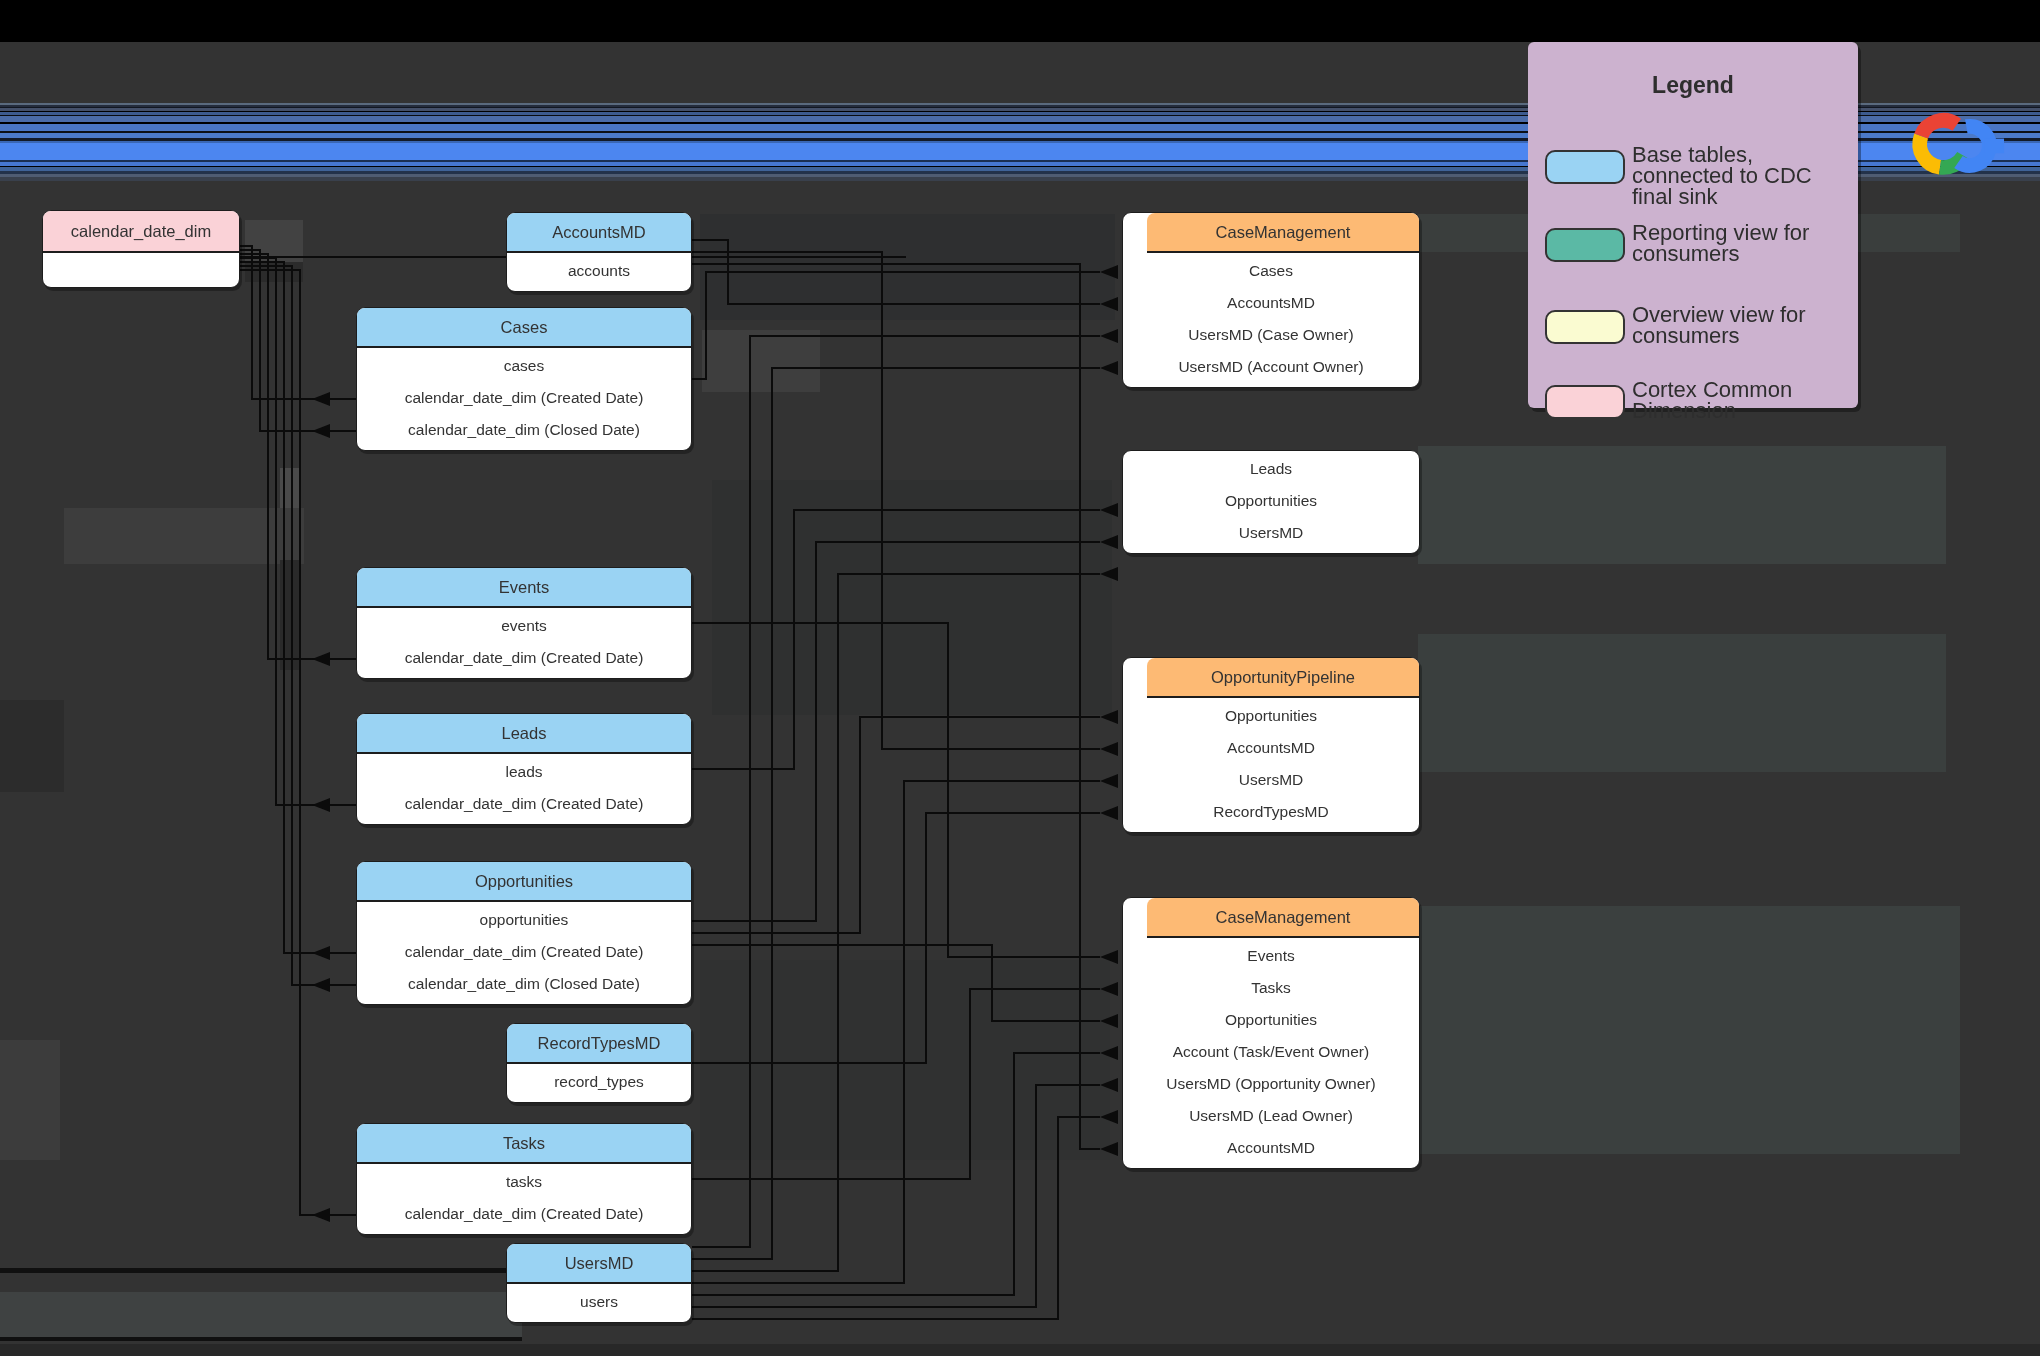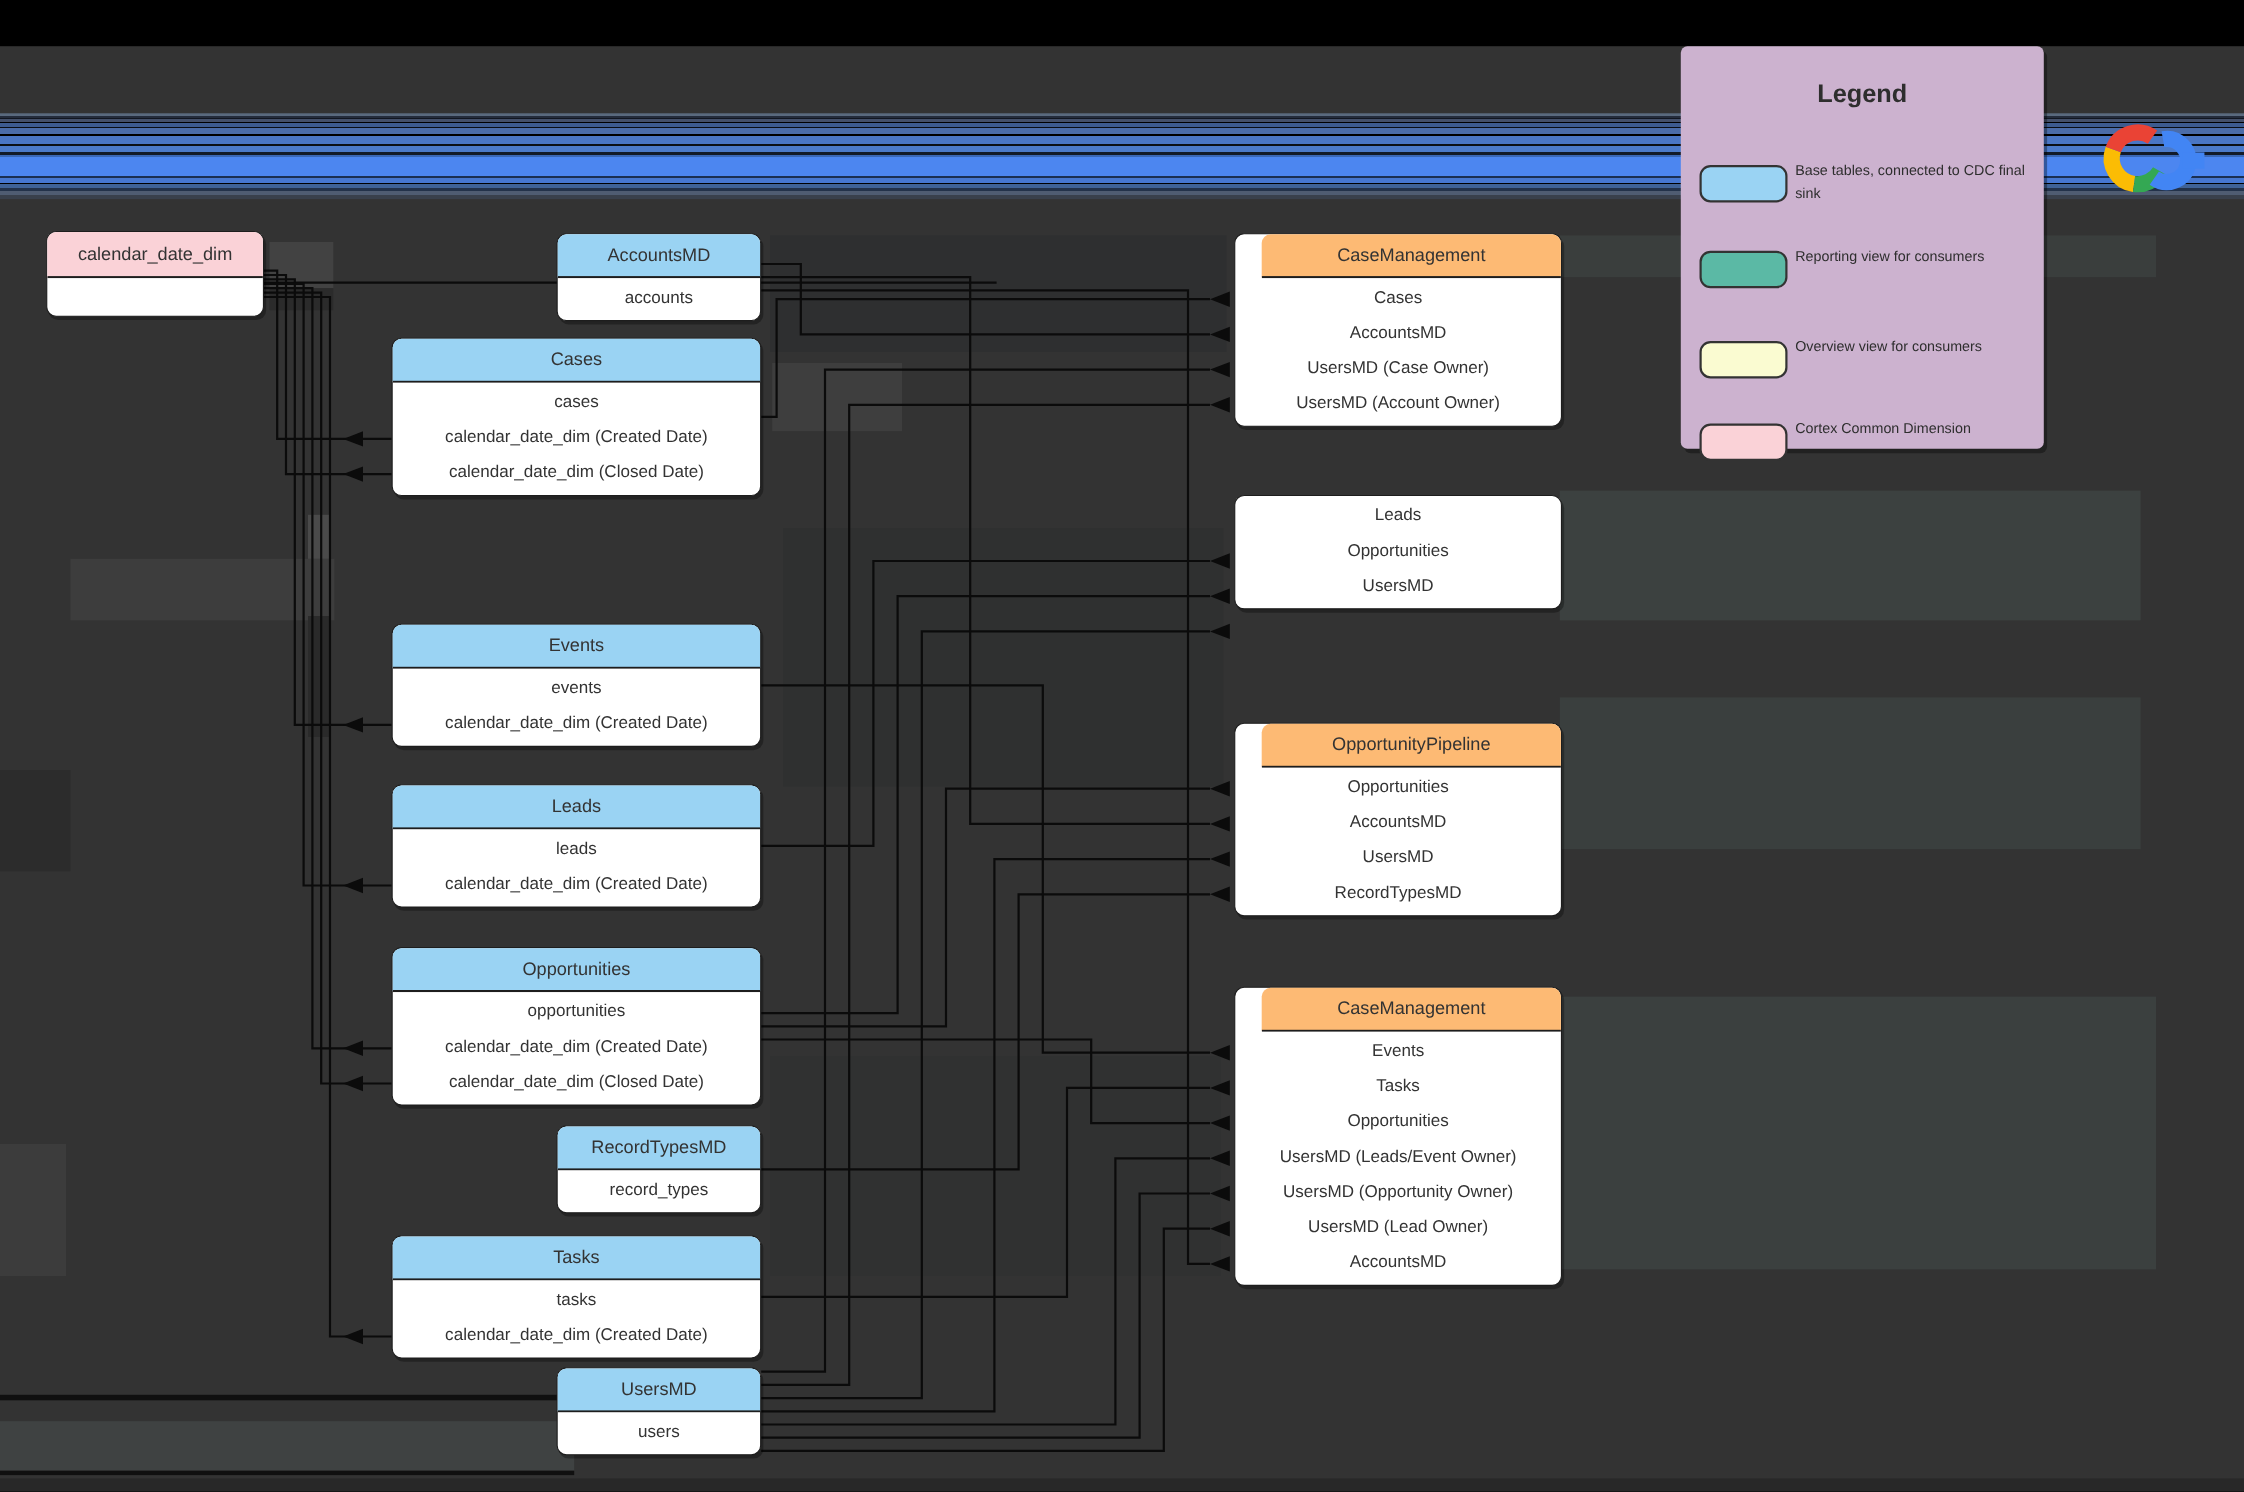--- a/index.html
+++ b/index.html
@@ -38,21 +38,21 @@
   .bd .row.empty{height:28px;}
   .legend{
     position:absolute;left:1528px;top:42px;width:330px;height:366px;z-index:4;
     background:#ccb2cf;border-radius:6px;box-shadow:3px 4px 0 rgba(0,0,0,.35);
   }
   .legend-title{position:absolute;left:0;top:30px;width:100%;text-align:center;font-size:23px;font-weight:bold;color:#2e2e2e;}
   .legend-item{position:absolute;left:0;width:100%;}
   .legend-swatch{
     position:absolute;left:17px;top:0;width:80px;height:34px;border:2px solid #333;border-radius:10px;box-sizing:border-box;
   }
-  .legend-label{position:absolute;left:104px;top:-6px;width:212px;font-size:13px;line-height:21px;color:#2e2e2e;}
+  .legend-label{position:absolute;left:104px;top:-6px;width:212px;font-size:22px;line-height:21px;color:#2e2e2e;}
   .gcp-logo{position:absolute;left:1908px;top:100px;width:98px;height:84px;z-index:4;}
 </style>
 </head>
 <body>
 
 <div id="canvas">
 
   <div class="band-top"></div>
   <div class="blue-band"></div>
   <div class="glitch" style="left:245px;top:220px;width:58px;height:42px;background:#424242"></div>
@@ -227,21 +227,21 @@
       <div class="row">RecordTypesMD</div>
     </div>
   </div>
 
   <div class="tbox" style="left:1122px;top:897px;width:296px">
     <div class="hd teal">CaseManagement</div>
     <div class="bd">
       <div class="row">Events</div>
       <div class="row">Tasks</div>
       <div class="row">Opportunities</div>
-      <div class="row">UsersMD (Leads/Event Owner)</div>
+      <div class="row">Account (Task/Event Owner)</div>
       <div class="row">UsersMD (Opportunity Owner)</div>
       <div class="row">UsersMD (Lead Owner)</div>
       <div class="row">AccountsMD</div>
     </div>
   </div>
 
   <div class="legend">
     <div class="legend-title">Legend</div>
     <div class="legend-item" style="top:108px">
       <div class="legend-swatch" style="background: rgb(154, 211, 243);"></div>

